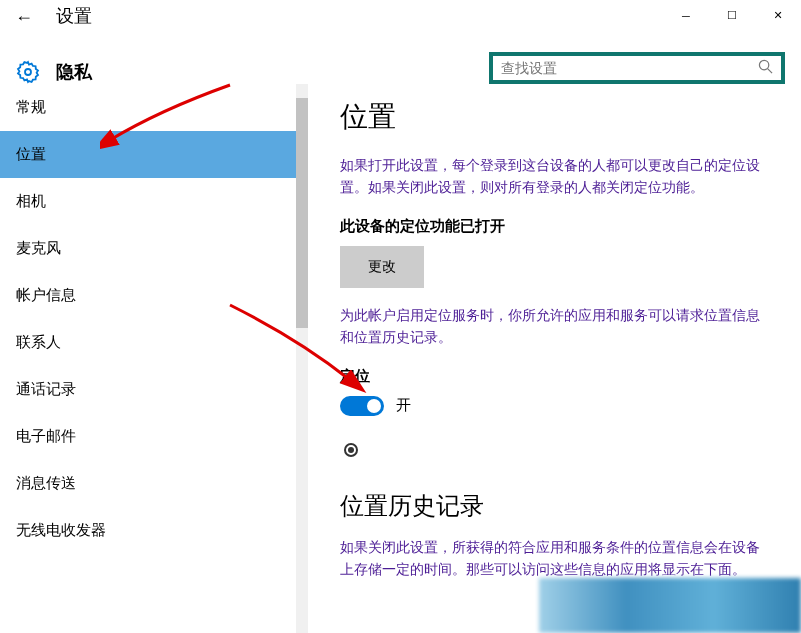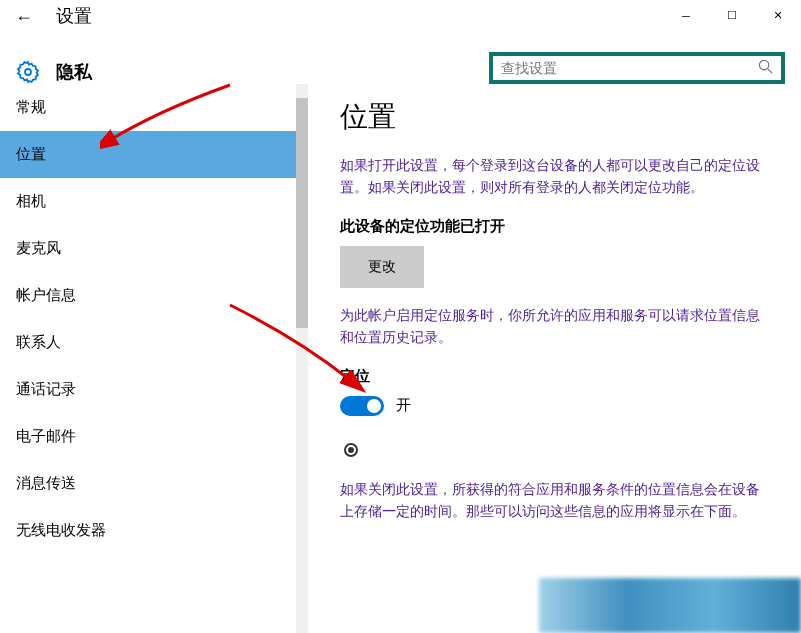--- a/index.html
+++ b/index.html
@@ -90,20 +90,21 @@
     <button class="btn">更改</button>
     <div class="p">为此帐户启用定位服务时，你所允许的应用和服务可以请求位置信息和位置历史记录。</div>
     <div class="label">定位</div>
     <div class="toggle">
       <div class="switch">
           <div class="knob"></div>
         </div>
       <div class="switch-label">开</div>
     </div>
     <div class="p"> <span class="radio-dot"></span></div>
+    <div class="h2">位置历史记录</div>
     <div class="p">如果关闭此设置，所获得的符合应用和服务条件的位置信息会在设备上存储一定的时间。那些可以访问这些信息的应用将显示在下面。</div>
   </div>
 </div>
 
 <svg class="arrow" style="left:100px;top:80px" width="140" height="80">
     <defs>
       <marker id="ah1" markerWidth="10" markerHeight="10" refX="2" refY="3" orient="auto">
         <path d="M0,0 L0,6 L9,3 z" fill="#d00"></path>
       </marker>
     </defs>

